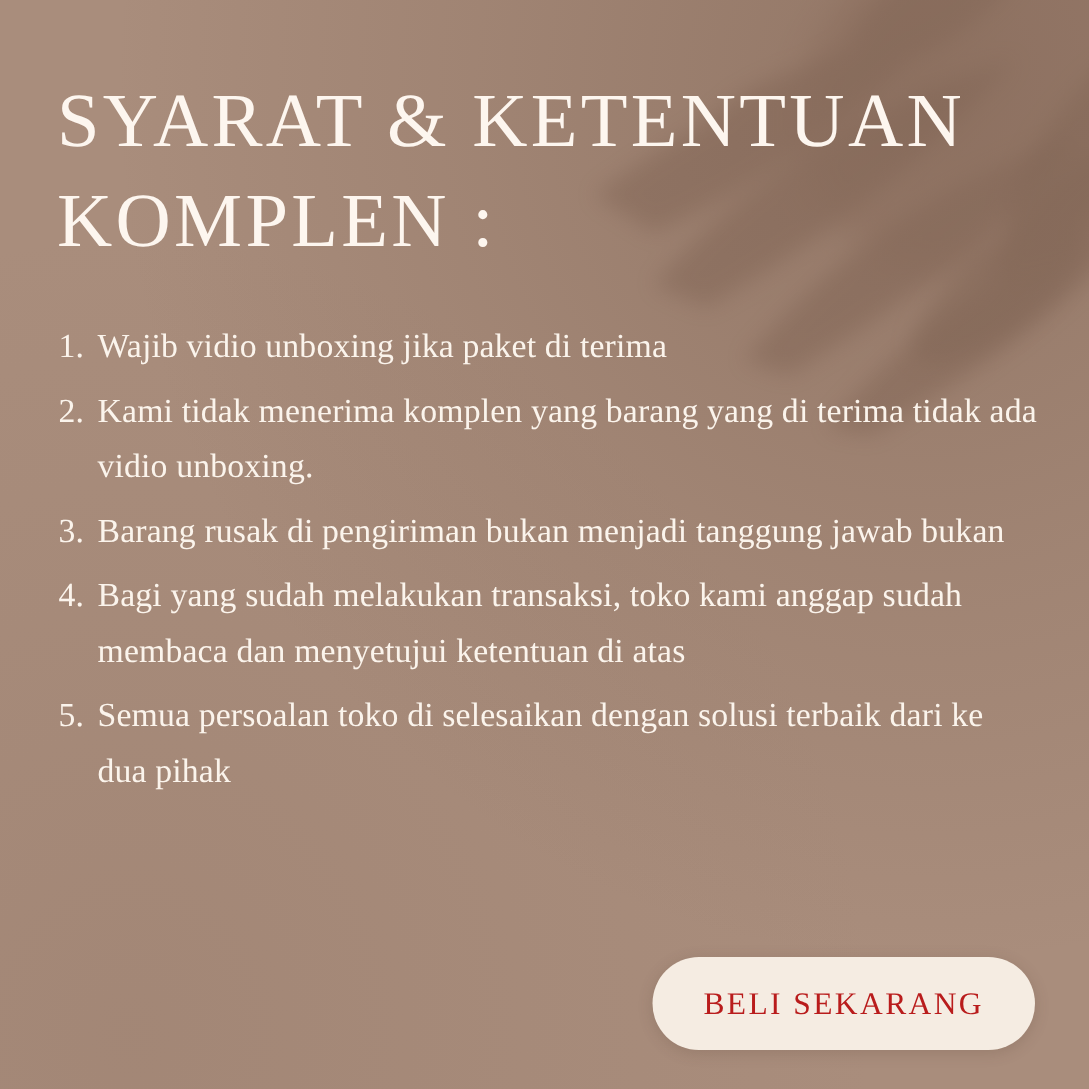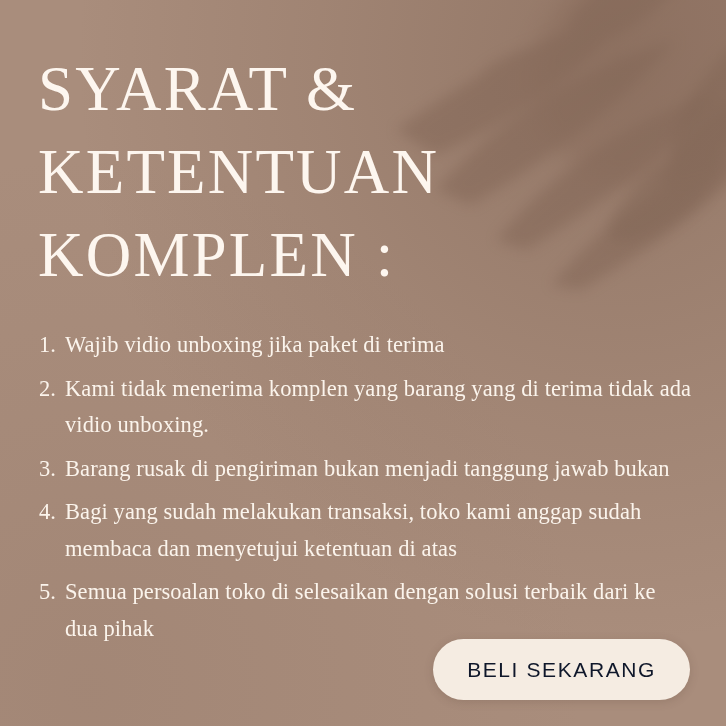--- a/index.html
+++ b/index.html
@@ -38,21 +38,21 @@
       radial-gradient(ellipse at 12% 95%, rgba(140, 112, 96, 0.22) 0%, rgba(140,112,96,0) 55%);
   }
   .content {
     position: absolute;
     inset: 0;
     padding: 48px 34px 0 38px;
     box-sizing: border-box;
   }
   .title {
     color: #fdf6ef;
-    font-size: 63px;
+    font-size: 51px;
     line-height: 1.32;
     letter-spacing: 2.2px;
     font-weight: 400;
     margin: 0;
     text-transform: uppercase;
     white-space: pre-line;
   }
   .terms {
     margin: 30px 0 0 0;
     padding: 0;
@@ -77,25 +77,25 @@
     flex: 1 1 auto;
   }
   .cta-wrap {
     position: absolute;
     right: 36px;
     bottom: 26px;
   }
   .cta-button {
     display: inline-block;
     background: #f5ece2;
-    color: #0f172a;
+    color: #b91c1c;
     border: none;
     border-radius: 34px;
     padding: 19px 34px 18px 34px;
-    font-family: Liberation Sans, sans-serif;
+    font-family: Liberation Serif, serif;
     font-size: 21px;
     letter-spacing: 1.6px;
     cursor: pointer;
     box-shadow: 0 2px 10px rgba(80, 58, 46, 0.18);
   }
 </style>
 </head>
 <body>
 
 <div class="poster">

